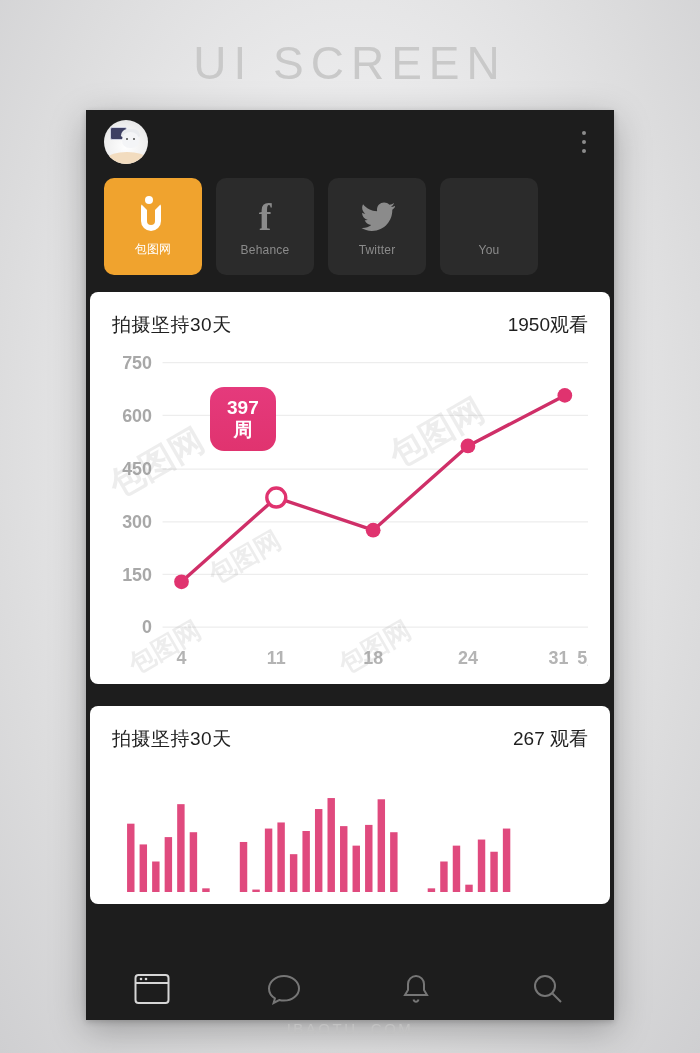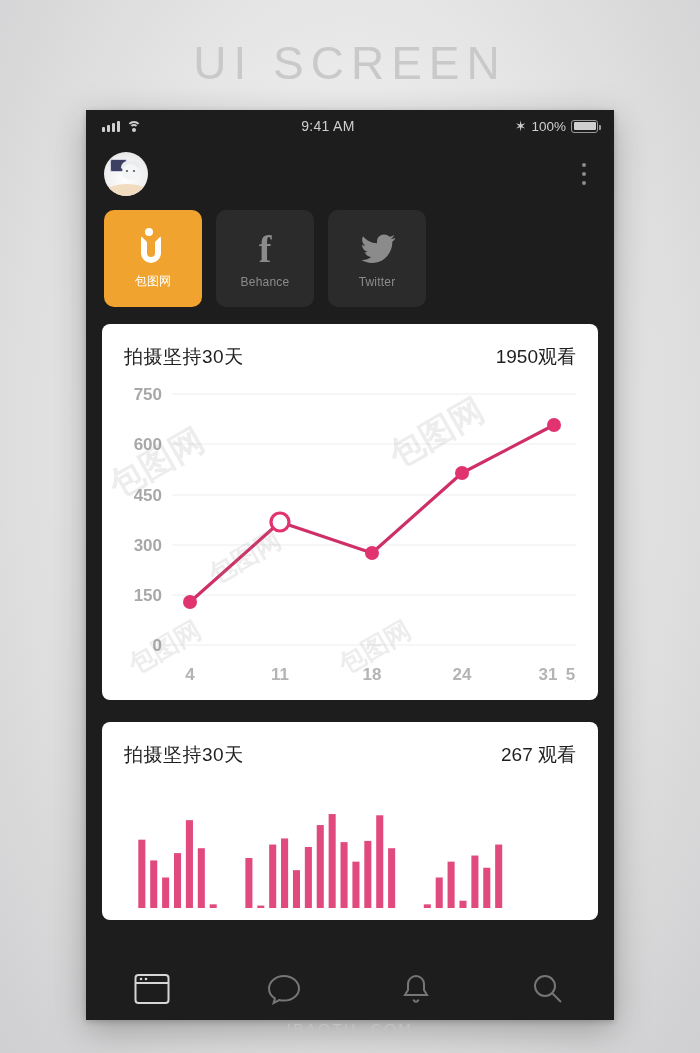--- a/index.html
+++ b/index.html
@@ -139,21 +139,21 @@
   .logo-bt .hook {
     position:absolute; left:5px; top:8px; width:20px; height:27px;
     border:6px solid #fff; border-radius: 3px 3px 14px 14px;
     border-top-color: transparent; border-right-color:#fff;
   }
   .fb { font-size: 38px; font-weight: 700; line-height: 1; font-family: "Liberation Serif", serif;}
   .tw svg { display:block; }
   .li { font-size: 30px; font-weight: 700; line-height: 1; letter-spacing: -1px;}
 
   
-  .cards { padding: 0 16px; margin-top: 14px; }
+  .cards { padding: 0 4px; margin-top: 14px; }
   .card {
     background: #ffffff; border-radius: 8px; padding: 20px 22px 10px 22px;
     position: relative; overflow: hidden;
   }
   .card + .card { margin-top: 22px; }
   .card-head {
     display: flex; align-items: baseline; justify-content: space-between;
     margin-bottom: 10px;
   }
   .card-title { font-size: 19px; color: #1f1f1f; letter-spacing: 0.5px;}
@@ -182,43 +182,20 @@
   .wm.small { font-size: 26px; }
 </style>
 </head>
 <body>
 
 <div class="page-title">UI SCREEN</div>
 
 <div class="phone">
   <div class="phone-inner">
 
-    <div class="statusbar">
-      <div class="sb-left">
-        <span class="sig">
-            <i></i>
-            <i></i>
-            <i></i>
-            <i></i>
-          </span>
-        <span class="wifi">
-            <span></span>
-            <span></span>
-            <span></span>
-          </span>
-      </div>
-      <div class="sb-time">9:41 AM</div>
-      <div class="sb-right">
-        <span class="bt">✶</span>
-        <span>100%</span>
-        <span class="batt">
-            <i></i>
-          </span>
-      </div>
-    </div>
 
     <div class="topbar">
       <div class="avatar">
         <span class="av-screen"></span>
         <span class="av-cap"></span>
         <span class="av-head"></span>
         <span class="av-eye l"></span>
         <span class="av-eye r"></span>
         <span class="av-body"></span>
       </div>
@@ -249,20 +226,24 @@
       <div class="tab">
         <span class="ticon tw">
           <svg width="36" height="30" viewBox="0 0 24 20" fill="#8b8b8b">
             <path d="M24 2.6c-.9.4-1.8.7-2.8.8 1-.6 1.8-1.6 2.2-2.7-1 .6-2 1-3.1 1.2C19.3 1 18.1.4 16.7.4c-2.6 0-4.7 2.1-4.7 4.7 0 .4 0 .7.1 1.1C8.2 6 4.9 4.2 2.7 1.5c-.4.7-.6 1.5-.6 2.4 0 1.6.8 3 2.1 3.9-.8 0-1.5-.2-2.1-.6v.1c0 2.3 1.6 4.2 3.8 4.6-.4.1-.8.2-1.2.2-.3 0-.6 0-.9-.1.6 1.9 2.3 3.2 4.4 3.3-1.6 1.3-3.6 2-5.8 2-.4 0-.8 0-1.1-.1 2.1 1.3 4.6 2.1 7.3 2.1 8.8 0 13.6-7.3 13.6-13.6v-.6c.9-.7 1.7-1.5 2.3-2.5z"></path>
           </svg>
         </span>
         <span class="tlabel">Twitter</span>
       </div>
 
 
+      <div class="tab partial">
+        <span class="ticon"></span>
+        <span class="tlabel">You</span>
+      </div>
     </div>
 
     <div class="cards">
 
       <div class="card">
         <div class="card-head">
           <span class="card-title">拍摄坚持30天</span>
           <span class="card-metric">1950观看</span>
         </div>
         <div class="chart-wrap">
@@ -298,20 +279,28 @@
             <g fill="#b4b4b4" font-size="17" font-family="Liberation Sans, sans-serif" text-anchor="middle">
               <text x="66" y="300">4</text>
               <text x="156" y="300">11</text>
               <text x="248" y="300">18</text>
               <text x="338" y="300">24</text>
               <text x="424" y="300">31</text>
               <text x="455" y="300">5月</text>
             </g>
           </svg>
 
+          <div style="position:absolute; left:27.5%; top:12%; transform:translateX(-50%);
+                      width:66px; height:64px; border-radius:14px;
+                      background:linear-gradient(180deg,#e53a7c 0%,#e0336f 100%);
+                      display:flex; flex-direction:column; align-items:center;
+                      justify-content:center; color:#fff; line-height:1.15;">
+            <span style="font-size:19px;">397</span>
+            <span style="font-size:19px;">周</span>
+          </div>
         </div>
       </div>
 
       <div class="card bars-card">
         <div class="card-head">
           <span class="card-title">拍摄坚持30天</span>
           <span class="card-metric">267 观看</span>
         </div>
         <div class="bars-wrap">
           <svg class="chart-svg" viewBox="0 0 448 130" preserveAspectRatio="none" height="130">

